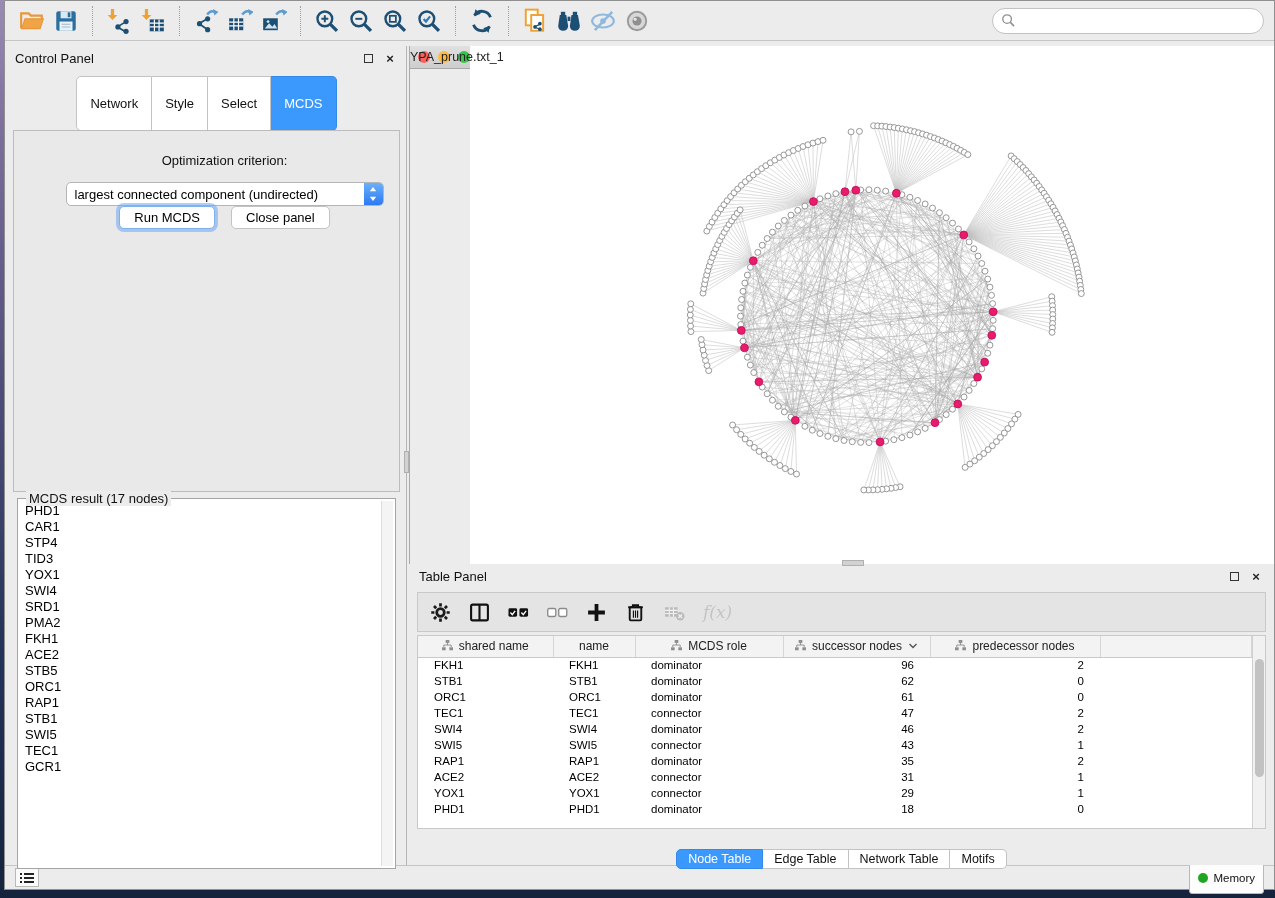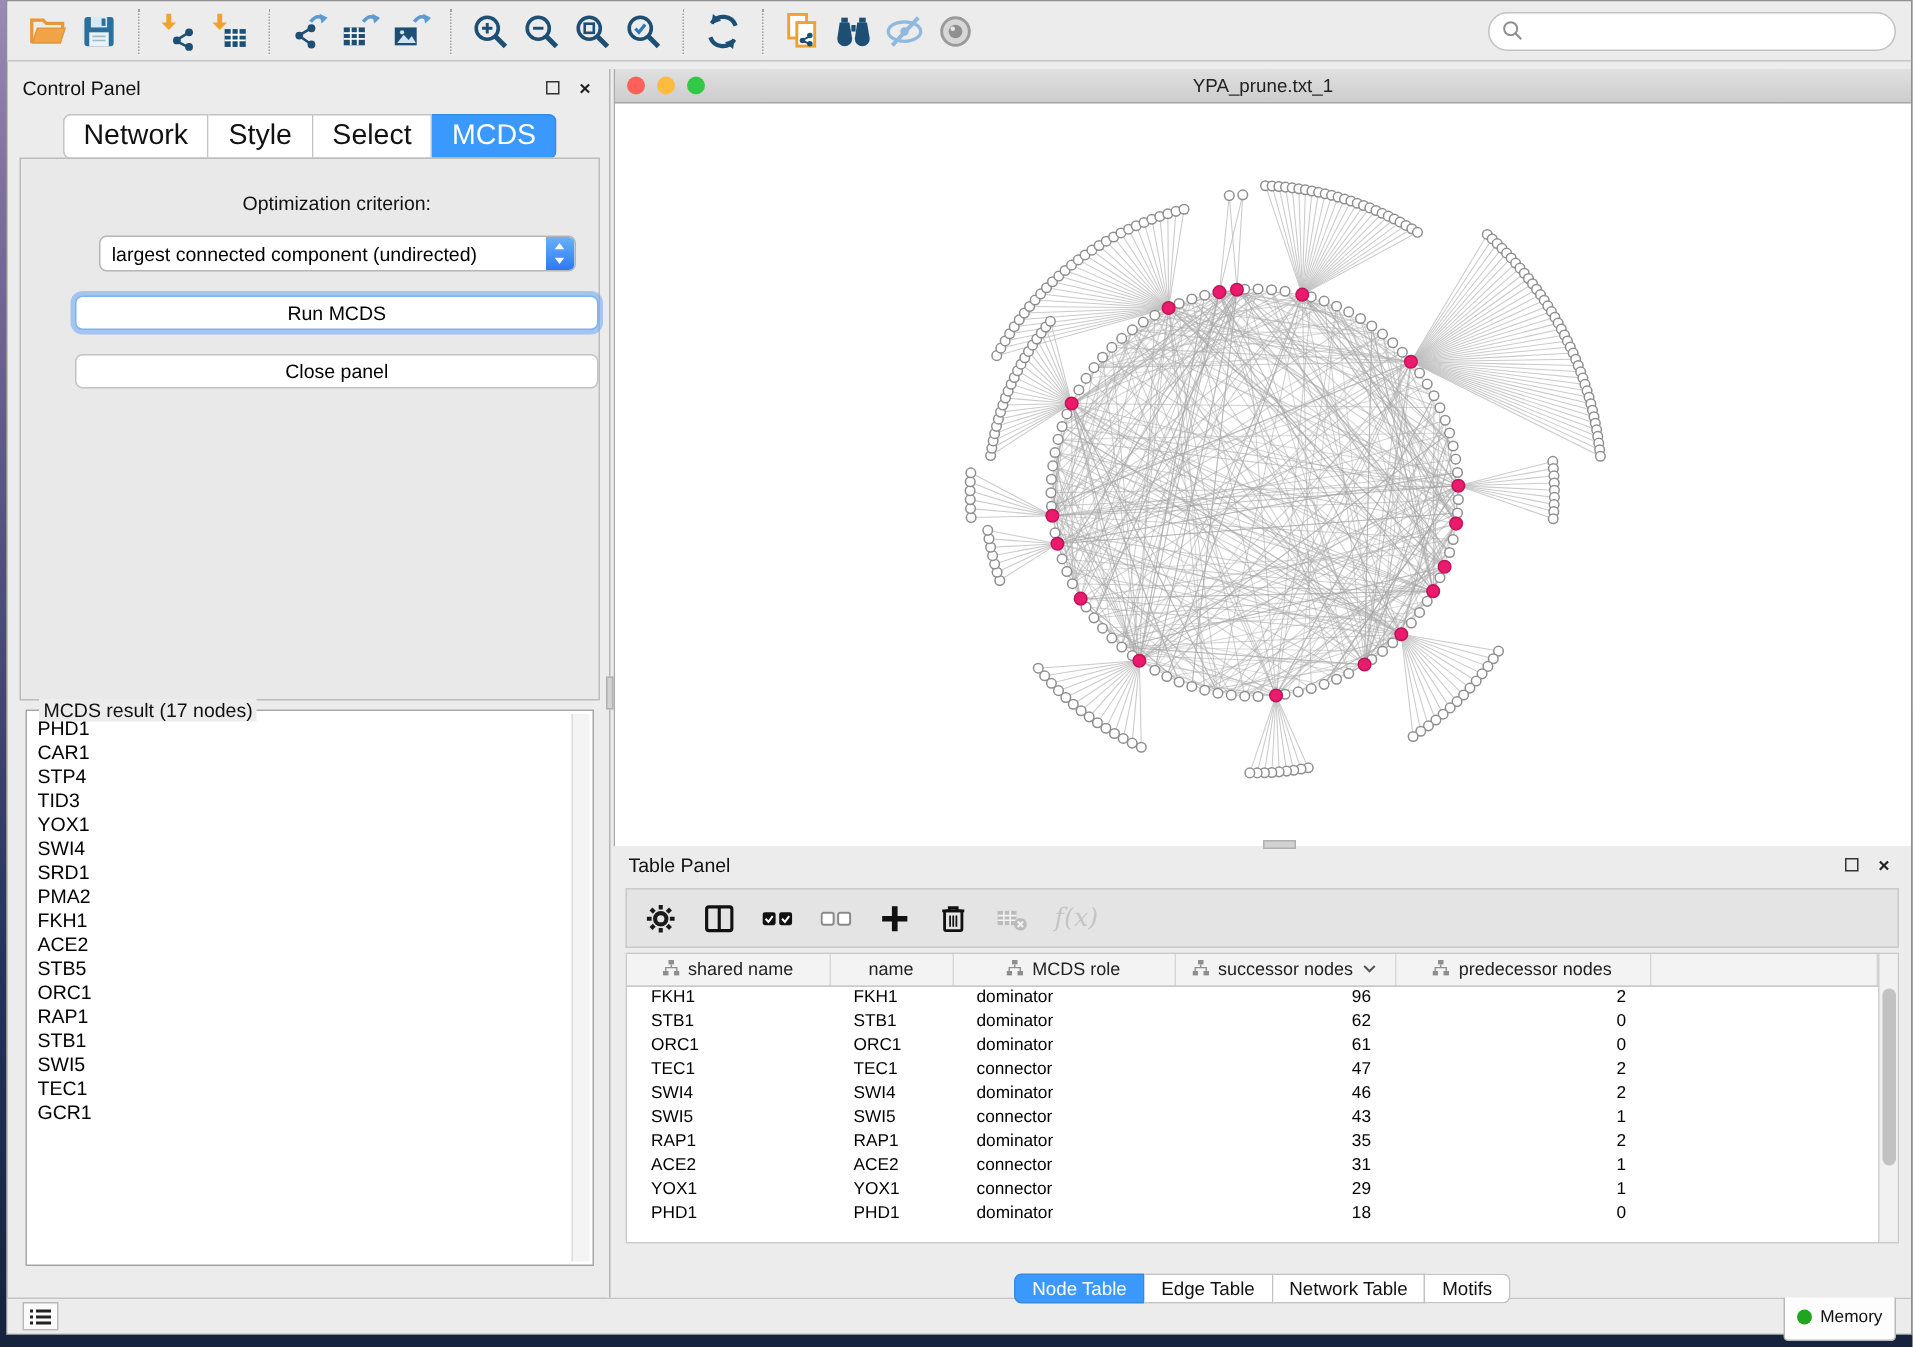--- a/index.html
+++ b/index.html
@@ -21,50 +21,50 @@
   .main { flex:1 1 auto; display:flex; padding-top:5px; min-height:0; }
 
   
   .cpanel { width:399px; flex:0 0 auto; display:flex; flex-direction:column; padding:0 0 4px 4px; }
   .phead { height:24px; display:flex; align-items:center; font-size:13px; color:#111; padding:0 6px; flex:0 0 auto; }
   .phead .ptitle { flex:1; }
   .wicon { display:inline-flex; align-items:center; justify-content:center; width:16px; height:16px; margin-left:6px; font-size:13px; font-weight:bold; color:#222; }
   .wicon .sq { width:9px; height:9px; border:1.5px solid #333; display:inline-block; }
 
   .seg { display:flex; justify-content:center; }
-  .seg .sbtn { background:#fff; border:1px solid #c3c3c3; border-left:none; font-size:19px; color:#111; padding:3px 13px; cursor:default; font-family:"Liberation Sans",sans-serif; }
+  .seg .sbtn { background:#fff; border:1px solid #c3c3c3; border-left:none; font-size:13px; color:#111; padding:19px 13px; cursor:default; font-family:"Liberation Sans",sans-serif; }
   .seg .sbtn:first-child { border-left:1px solid #c3c3c3; border-radius:5px 0 0 5px; }
   .seg .sbtn:last-child { border-radius:0 5px 5px 0; }
   .seg .sbtn.sel { background:#3b99fd; border-color:#3389e8; color:#fff; }
 
   .cp-tabs { margin:6px 0 0 0; }
   .tabcontent { border:1px solid #bcbcbc; background:#e9e9e9; margin:-1px 4px 0 4px; height:362px; padding-top:22px; text-align:center; flex:0 0 auto;padding-left:36px; }
   .optlabel { font-size:13px; color:#111; margin-bottom:14px; }
   .dropdown { display:inline-flex; align-items:center; width:318px; height:24px; background:#fff; border:1px solid #b5b5b5; border-radius:5px; overflow:hidden; text-align:left; }
   .dropdown .dval { flex:1; font-size:13px; padding:0 8px; white-space:nowrap; }
   .dropdown .dstep { width:19px; height:24px; background:linear-gradient(180deg,#6db3fa,#2a77f2); display:flex; align-items:center; justify-content:center; }
-  .btnrow { margin-top:16px; display:flex; gap:16px;flex-direction:column; }
+  .btnrow { margin-top:0; display:flex; justify-content:center; gap:16px; }
   .pbtn { background:#fff; border:1px solid #c3c3c3; border-radius:5px; font-size:13px; padding:3px 14px; font-family:"Liberation Sans",sans-serif; cursor:default; }
   .pbtn.focusring { border:1px solid #7db2ec; box-shadow:0 0 0 3px rgba(110,165,245,.55); }
 
   .mcds-fieldset { margin:6px 8px 0 8px; border:1px solid #a5a5a5; background:#fff; height:371px; position:relative; flex:0 0 auto; }
   .mcds-legend { position:absolute; top:-8px; left:8px; background:#ececec; font-size:13px; color:#111; padding:0 3px; }
   .mcds-list { position:absolute; inset:4px 15px 2px 2px; overflow:hidden; font-size:13px; color:#000; }
   .mcds-item { line-height:16px; padding-left:5px; }
   .mcds-scroll { position:absolute; top:2px; right:2px; bottom:2px; width:12px; background:#f4f4f4; border-left:1px solid #ddd; }
 
   
   .vsplit { width:5px; flex:0 0 auto; position:relative; background:#ececec; }
   .vsplit .line { position:absolute; left:2px; top:0; bottom:0; width:1px; background:#b5b5b5; }
   .vsplit .grip { position:absolute; left:0; top:405px; width:5px; height:22px; background:#d2d2d2; border:1px solid #b0b0b0; }
 
   
   .rightcol { flex:1 1 auto; display:flex; flex-direction:column; min-width:0; }
 
-  .netwin { height:518px; flex:0 0 auto; display:flex; flex-direction:column; border-left:1px solid #aaa; }
+  .netwin { height:518px; flex:0 0 auto; display:flex; flex-direction:row; border-left:1px solid #aaa; }
   .nettitle { height:23px; background:linear-gradient(180deg,#e0e0e0,#cdcdcd); border-bottom:1px solid #a8a8a8; display:flex; align-items:center; position:relative; flex:0 0 auto; }
   .lights { display:flex; gap:8px; padding-left:8px; }
   .light { width:12px; height:12px; border-radius:50%; }
   .ntext { position:absolute; left:0; right:0; text-align:center; font-size:12.5px; color:#222; }
   .netcanvas { flex:1; background:#fff; overflow:hidden; }
   .netcanvas svg { display:block; width:100%; height:100%; }
 
   
   .tpanel { flex:1 1 auto; display:flex; flex-direction:column; background:#ececec; min-height:0; position:relative; }
   .hgrip { position:absolute; top:-4px; left:50%; width:22px; height:6px; background:#d2d2d2; border:1px solid #b0b0b0; }

